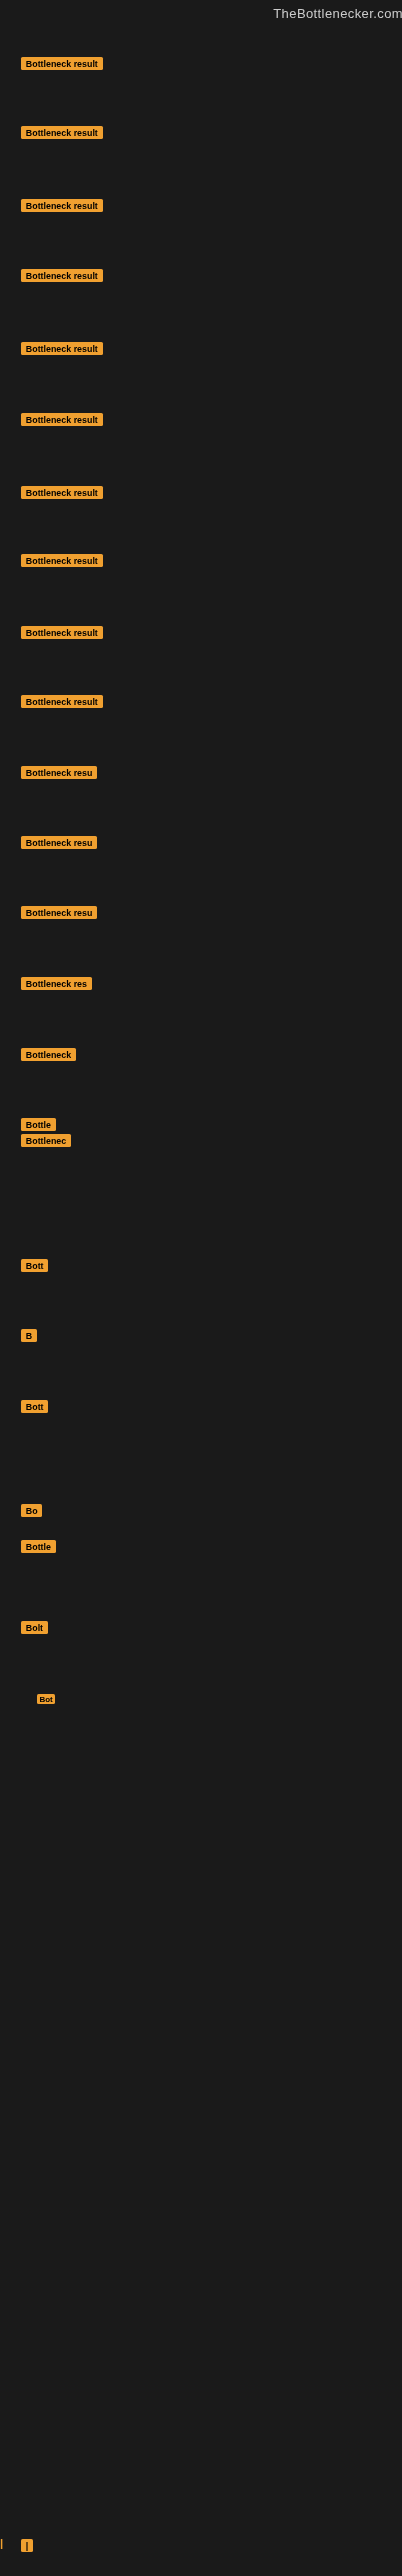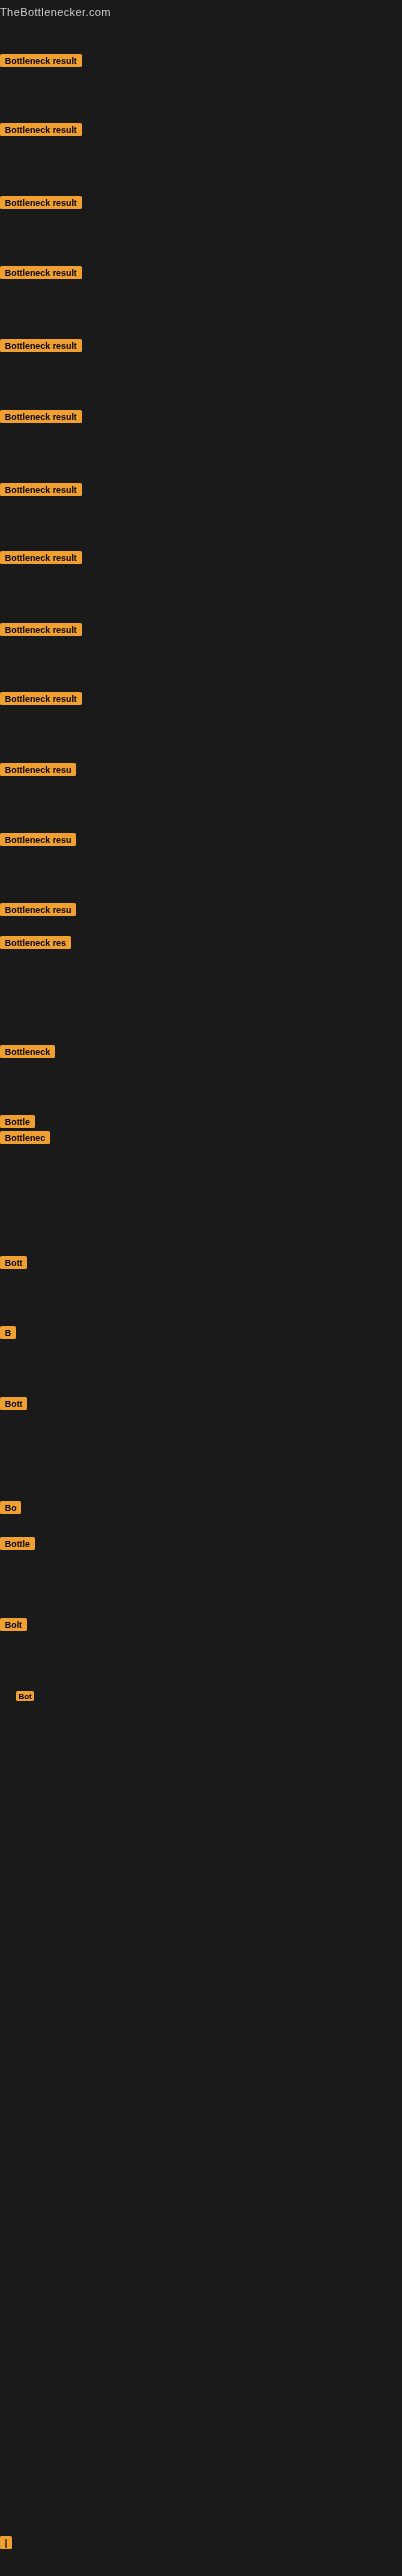--- a/index.html
+++ b/index.html
@@ -4,36 +4,37 @@
   <style>
     * { margin: 0; padding: 0; box-sizing: border-box; }
     body {
       background: #1a1a1a;
       width: 403px;
       min-height: 2576px;
       font-family: Arial, sans-serif;
       position: relative;
     }
     .site-header {
-      text-align: left;
+      text-align: right;
       padding: 6.4px 0 3.2px 0;
       color: #cccccc;
-      font-size: 11px;
+      font-size: 13px;
       letter-spacing: 0.4px;
     }
     .badge {
       display: inline-block;
       background: #f0a030;
       color: #000;
       font-size: 8.9px;
       font-weight: bold;
       padding: 1.6px 4.8px;
       border-radius: 1.6px;
       white-space: nowrap;
       cursor: default;
+      margin-left: 21px;
     }
     .badge-row {
       position: absolute;
       left: 0;
     }
   </style>
 </head>
 <body>
 
 <div class="site-header">
@@ -47,21 +48,21 @@
     <div class="badge-row" style="top: 242px;"><span class="badge">Bottleneck result</span></div>
     <div class="badge-row" style="top: 315px;"><span class="badge">Bottleneck result</span></div>
     <div class="badge-row" style="top: 386px;"><span class="badge">Bottleneck result</span></div>
     <div class="badge-row" style="top: 459px;"><span class="badge">Bottleneck result</span></div>
     <div class="badge-row" style="top: 527px;"><span class="badge">Bottleneck result</span></div>
     <div class="badge-row" style="top: 599px;"><span class="badge">Bottleneck result</span></div>
     <div class="badge-row" style="top: 668px;"><span class="badge">Bottleneck result</span></div>
     <div class="badge-row" style="top: 739px;"><span class="badge">Bottleneck resu</span></div>
     <div class="badge-row" style="top: 809px;"><span class="badge">Bottleneck resu</span></div>
     <div class="badge-row" style="top: 879px;"><span class="badge">Bottleneck resu</span></div>
-    <div class="badge-row" style="top: 912px;"><span class="badge">Bottleneck res</span></div>
+    <div class="badge-row" style="top: 950px;"><span class="badge">Bottleneck res</span></div>
     <div class="badge-row" style="top: 1021px; text-align: center;"><span class="badge">Bottleneck</span></div>
     <div class="badge-row" style="top: 1091px;"><span class="badge">Bottle</span></div>
     <div class="badge-row" style="top: 1107px;"><span class="badge">Bottlenec</span></div>
     <div class="badge-row" style="top: 1232px;"><span class="badge">Bott</span></div>
     <div class="badge-row" style="top: 1302px;"><span class="badge">B</span></div>
     <div class="badge-row" style="top: 1373px;"><span class="badge">Bott</span></div>
     <div class="badge-row" style="top: 1477px;"><span class="badge">Bo</span></div>
     <div class="badge-row" style="top: 1513px;"><span class="badge">Bottle</span></div>
     <div class="badge-row" style="top: 1594px;"><span class="badge">Bolt</span></div>
     <div class="badge-row" style="top: 2512px;"><span class="badge">|</span></div>

